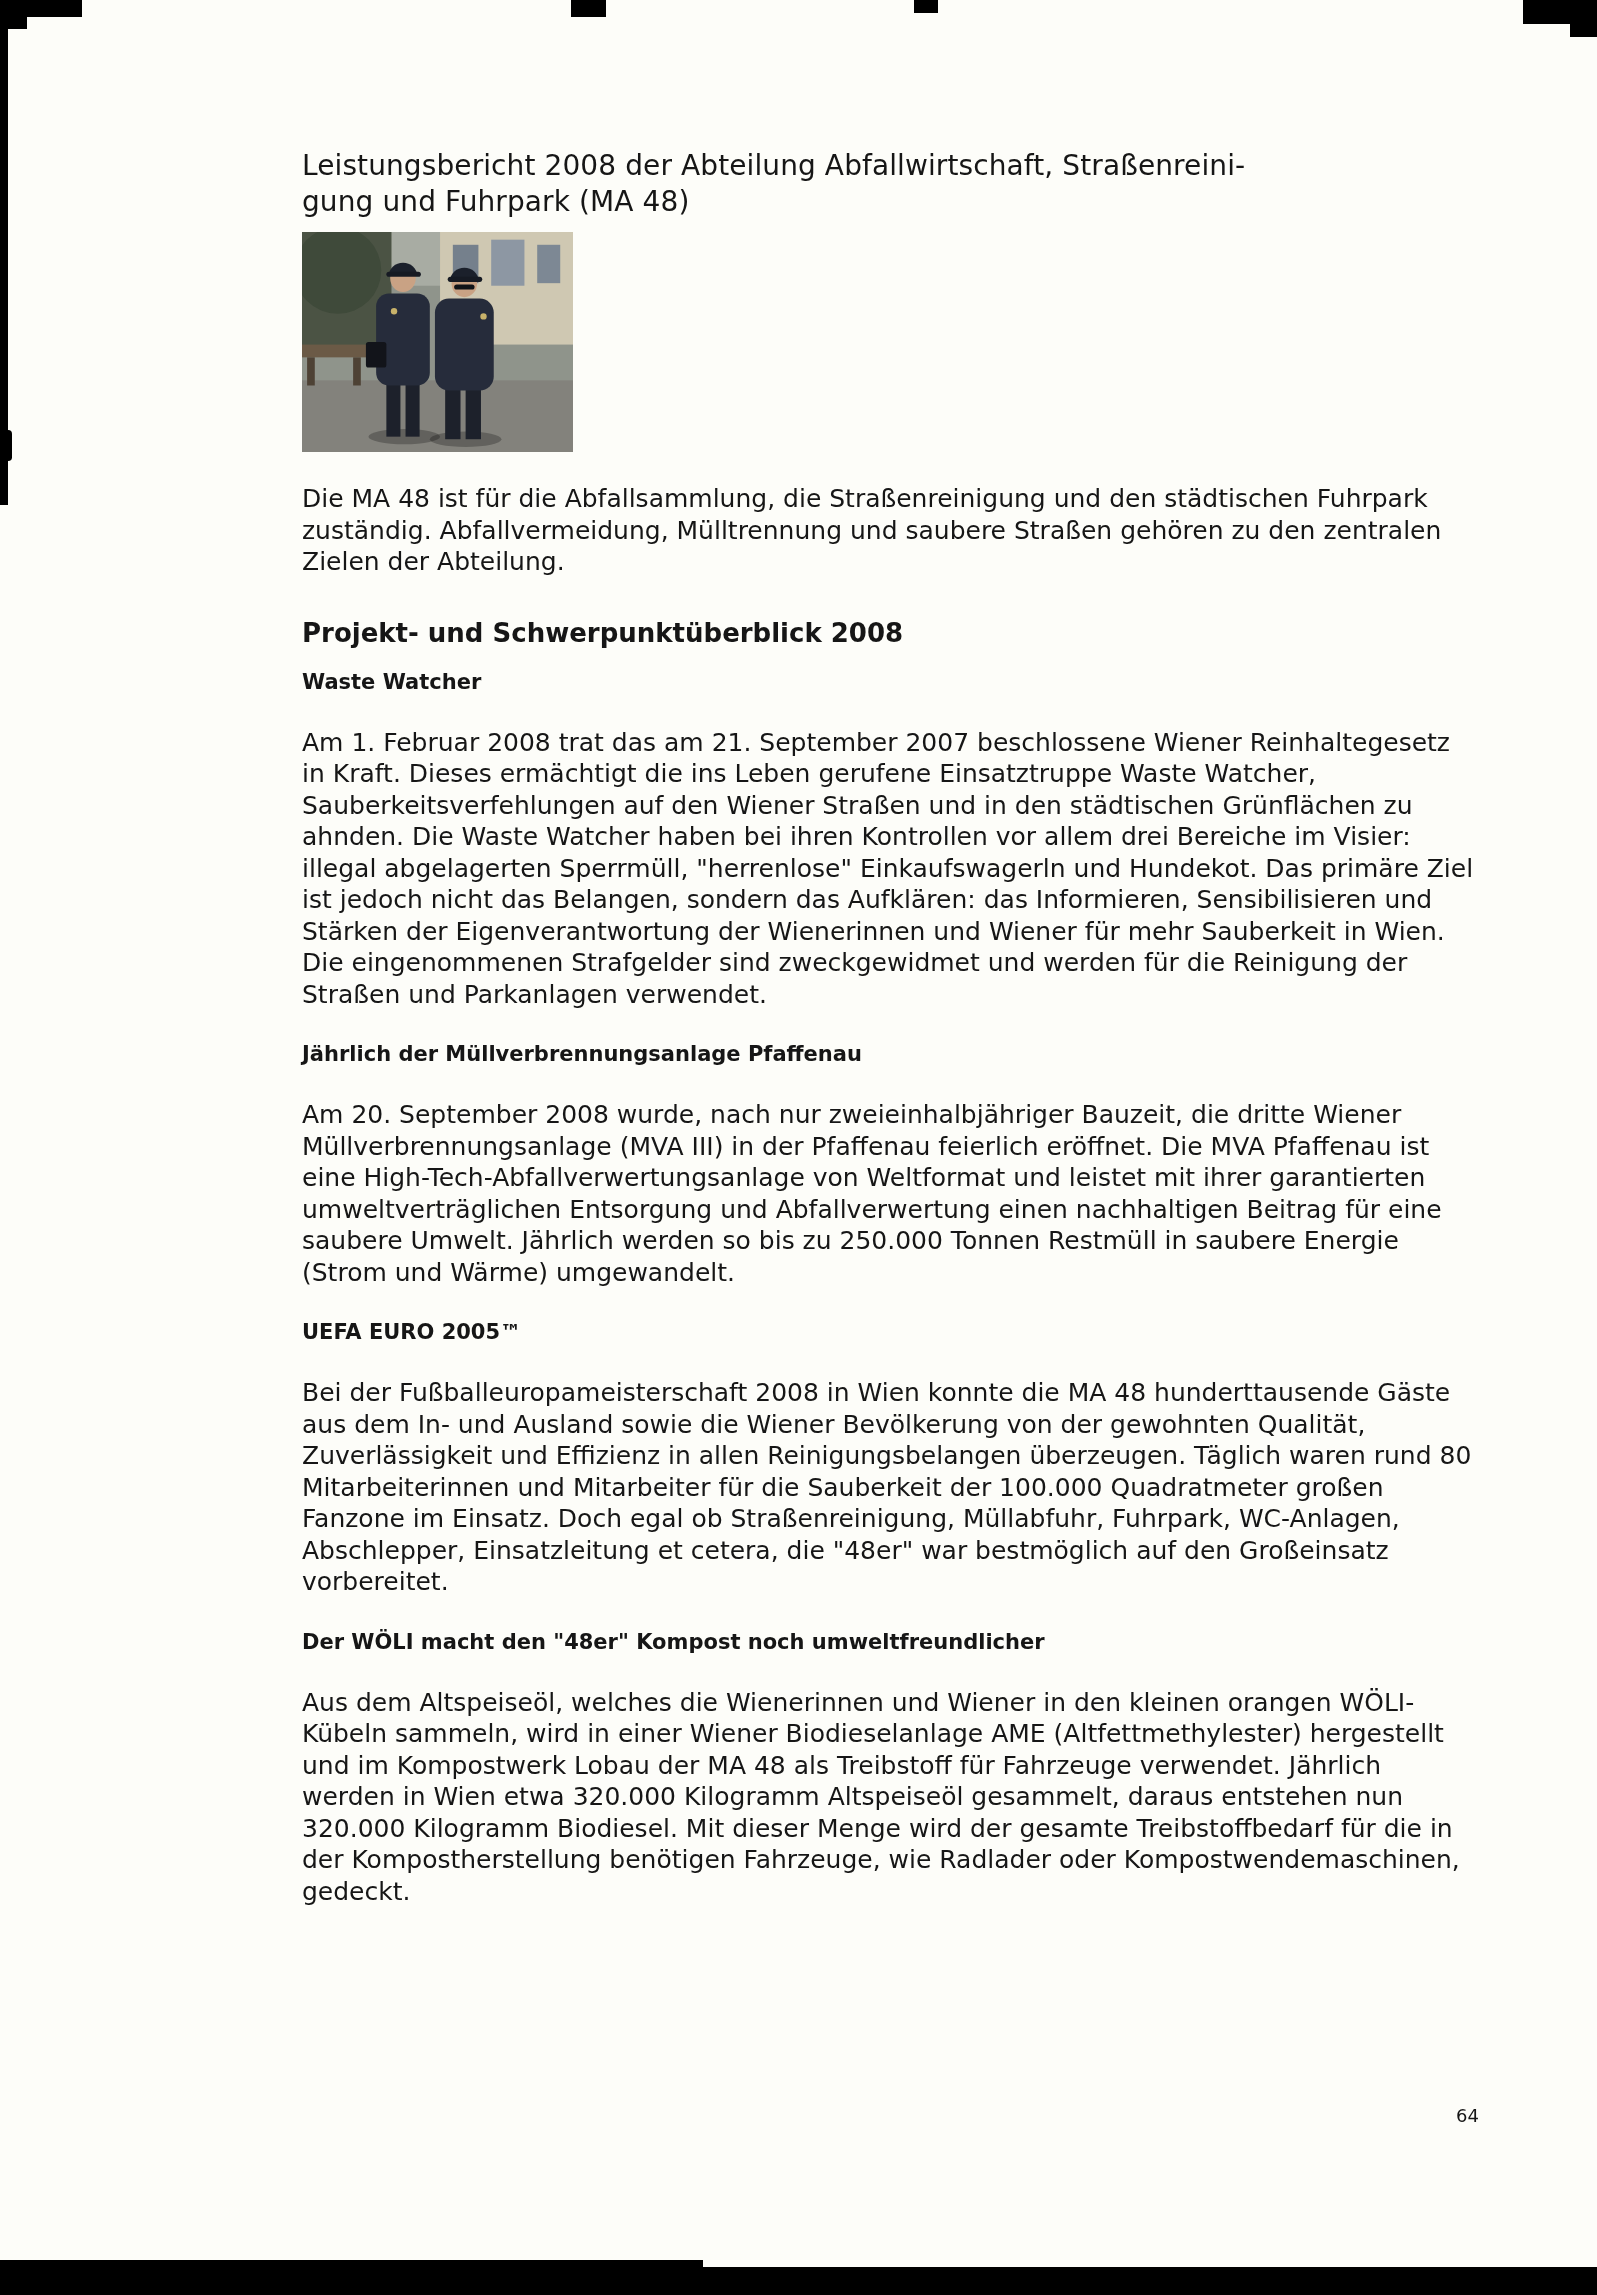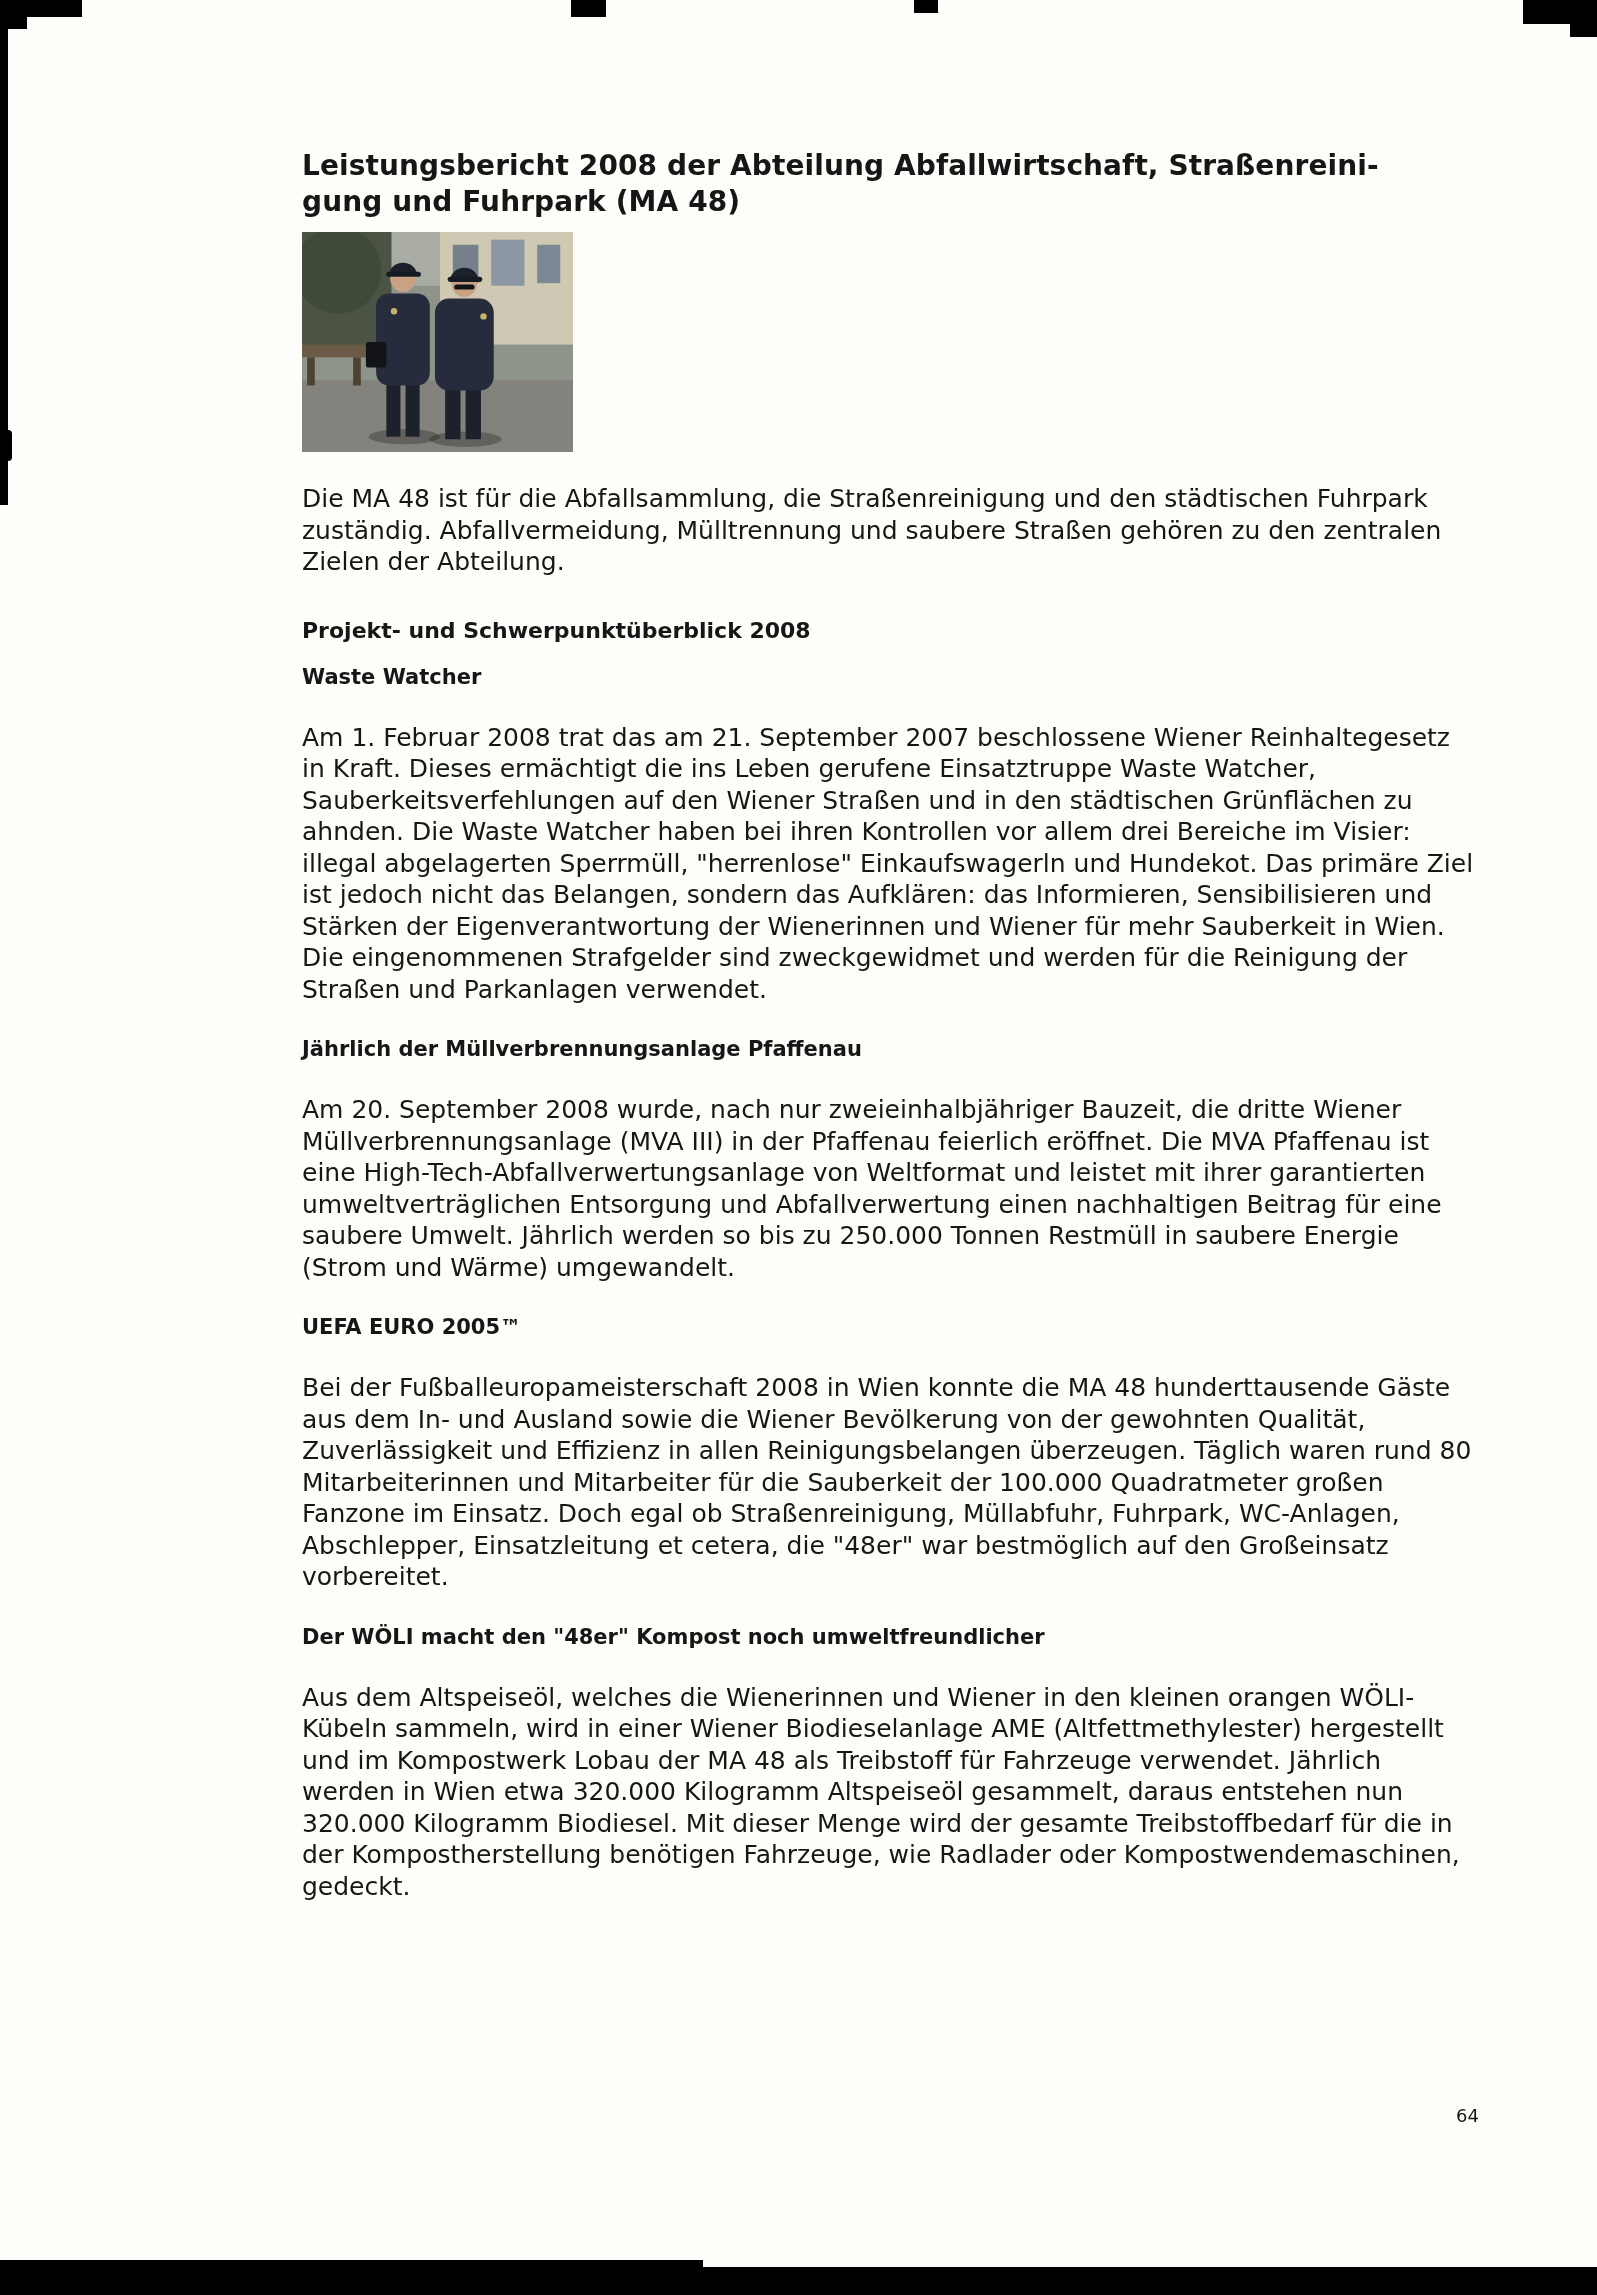--- a/index.html
+++ b/index.html
@@ -20,39 +20,39 @@
   }
   .content {
     position: absolute;
     left: 302px;
     top: 148px;
     width: 1177px;
   }
   .doc-title {
     font-size: 28px;
     line-height: 1.28;
-    font-weight: bold;
+    font-weight: normal;
     margin: 0 0 12.8px 0;
     letter-spacing: 0.1px;
   }
   .photo-wrap {
     width: 271px;
     height: 220px;
     margin: 0 0 31px 0;
     overflow: hidden;
   }
   .photo-wrap svg { display: block; width: 100%; height: 100%; }
   .body-text {
     font-size: 25px;
     line-height: 1.26;
     margin: 0;
   }
   .intro { margin-bottom: 40px; }
   .overview-heading {
-    font-size: 22px;
+    font-size: 26px;
     font-weight: bold;
     margin: 0 0 22px 0;
   }
   .sub-heading {
     font-size: 21px;
     font-weight: bold;
     margin: 32px 0 33px 0;
   }
   .sub-heading.first { margin-top: 8px; }
   .page-number {

